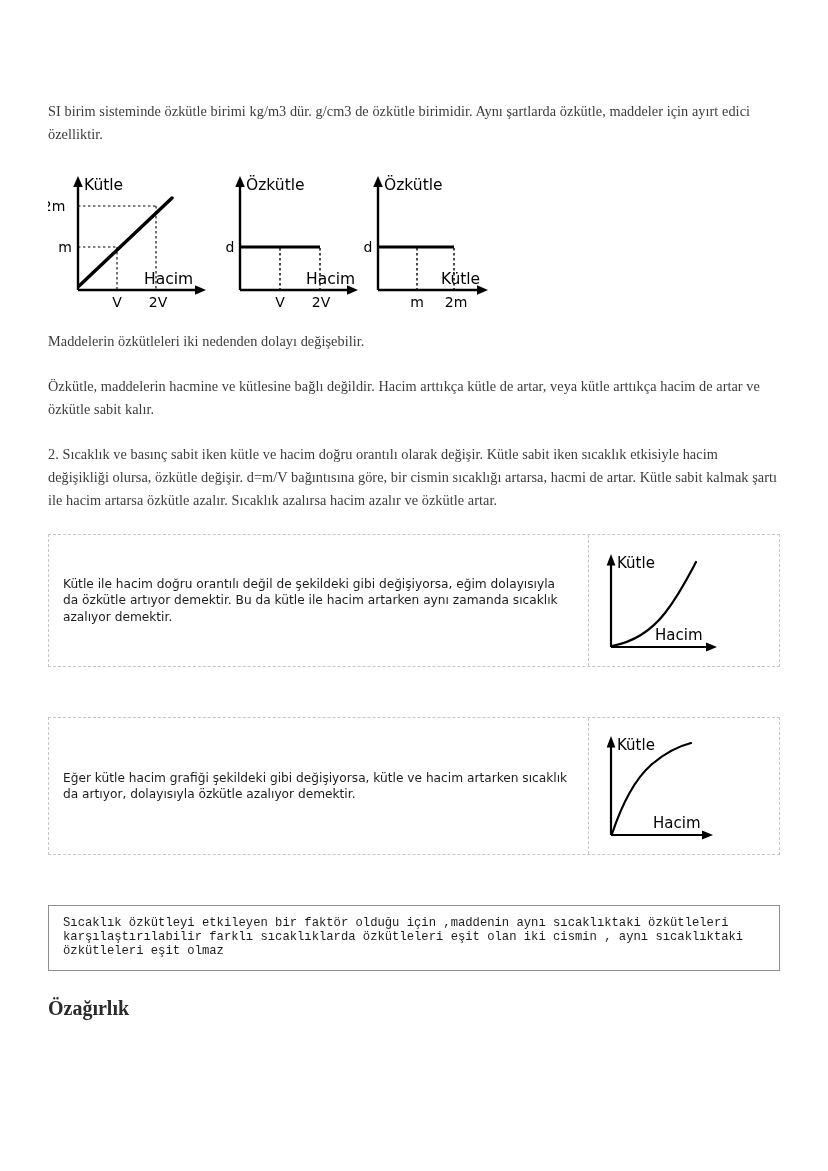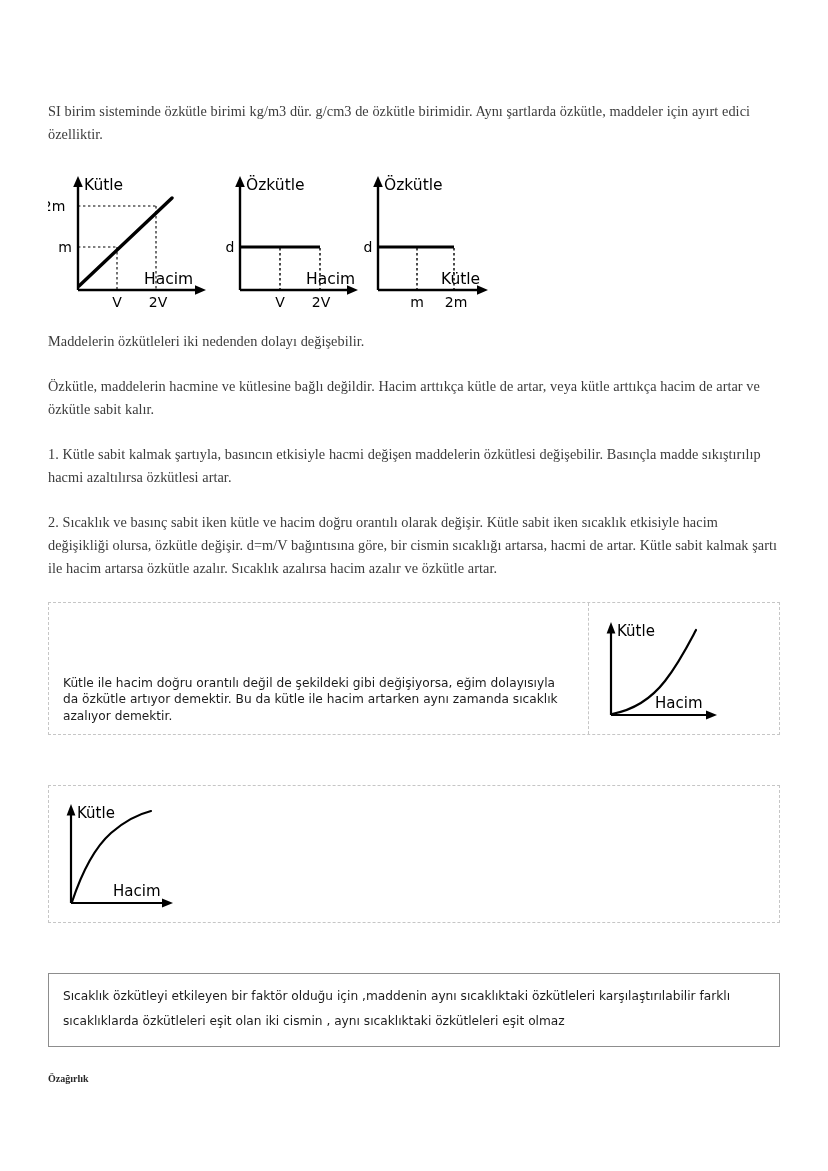--- a/index.html
+++ b/index.html
@@ -56,21 +56,21 @@
     display: flex;
     align-items: stretch;
     margin-bottom: 50px;
     background: #fff;
   }
   .dashbox .cell-text {
     box-sizing: border-box;
     width: 540px;
     border-right: 1px dashed #c6c6c6;
     display: flex;
-    align-items: flex-end;
+    align-items: center;
     padding: 10px 16px 10px 14px;
   }
   .dashbox .cell-graph {
     box-sizing: border-box;
     flex: 1;
     display: flex;
     align-items: center;
     justify-content: flex-start;
     padding: 6px 4px 4px 6px;
   }
@@ -83,27 +83,27 @@
   }
 
   
   .solidbox {
     box-sizing: border-box;
     border: 1px solid #8d8d8d;
     padding: 10px 14px 12px 14px;
     margin-top: 4px;
     background: #fff;
   }
-  .solidbox .note-text { line-height: 25px; }
+  .solidbox .note-text { line-height: 14px; font-family: Liberation Mono, monospace; }
 
   .footer-heading {
     margin: 26px 0 0 0;
     font-family: "Liberation Serif", "DejaVu Serif", serif;
     font-weight: bold;
-    font-size: 10px;
+    font-size: 20px;
     color: #2a2a2a;
   }
 
   svg text.axlabel {
     font-family: "DejaVu Sans", "Liberation Sans", sans-serif;
     fill: #000;
   }
 </style>
 </head>
 <body>
@@ -169,21 +169,20 @@
           <text class="axlabel" x="393" y="116" font-size="15.5">Kütle</text>
           <text class="axlabel" x="320" y="84" font-size="14" text-anchor="middle">d</text>
           <text class="axlabel" x="369" y="139" font-size="14" text-anchor="middle">m</text>
           <text class="axlabel" x="408" y="139" font-size="14" text-anchor="middle">2m</text>
         </g>
       </svg>
     </div>
 
     <p class="body-par">Maddelerin özkütleleri iki nedenden dolayı değişebilir.</p>
     <p class="body-par">Özkütle, maddelerin hacmine ve kütlesine bağlı değildir. Hacim arttıkça kütle de artar, veya kütle arttıkça hacim de artar ve özkütle sabit kalır.</p>
-    <p class="body-par">1. Kütle sabit kalmak şartıyla, basıncın etkisiyle hacmi değişen maddelerin özkütlesi değişebilir. Basınçla madde sıkıştırılıp hacmi azaltılırsa özkütlesi artar.</p>
     <p class="body-par">2. Sıcaklık ve basınç sabit iken kütle ve hacim doğru orantılı olarak değişir. Kütle sabit iken sıcaklık etkisiyle hacim değişikliği olursa, özkütle değişir. d=m/V bağıntısına göre, bir cismin sıcaklığı artarsa, hacmi de artar. Kütle sabit kalmak şartı ile hacim artarsa özkütle azalır. Sıcaklık azalırsa hacim azalır ve özkütle artar.</p>
 
     <div class="dashbox" style="height:133px;">
       <div class="cell-text">
         <p class="note-text">Kütle ile hacim doğru orantılı değil de şekildeki gibi değişiyorsa, eğim dolayısıyla da özkütle artıyor demektir. Bu da kütle ile hacim artarken aynı zamanda sıcaklık azalıyor demektir.</p>
       </div>
       <div class="cell-graph">
         <svg width="140" height="118" viewBox="0 0 140 118">
           <g>
             <line x1="16" y1="22" x2="16" y2="104" stroke="#000" stroke-width="2.2"></line>
@@ -193,20 +192,23 @@
 
             <path d="M17,103 C 38,99 56,88 70,70 C 84,52 92,36 101,19" fill="none" stroke="#000" stroke-width="2.2" stroke-linecap="round"></path>
             <text class="axlabel" x="22" y="25" font-size="15">Kütle</text>
             <text class="axlabel" x="60" y="97" font-size="15">Hacim</text>
           </g>
         </svg>
       </div>
     </div>
 
     <div class="dashbox" style="height:138px;">
+      <div class="cell-text">
+        <p class="note-text">Eğer kütle hacim grafiği şekildeki gibi değişiyorsa, kütle ve hacim artarken sıcaklık da artıyor, dolayısıyla özkütle azalıyor demektir.</p>
+      </div>
       <div class="cell-graph">
         <svg width="140" height="124" viewBox="0 0 140 124">
           <g>
             <line x1="16" y1="22" x2="16" y2="110" stroke="#000" stroke-width="2.2"></line>
             <polygon points="16,11 11.6,22.5 20.4,22.5" fill="#000"></polygon>
             <line x1="16" y1="110" x2="108" y2="110" stroke="#000" stroke-width="2.2"></line>
             <polygon points="118,110 107,105.4 107,114.6" fill="#000"></polygon>
 
             <path d="M17,109 C 26,82 38,56 56,40 C 72,26 84,21 96,18" fill="none" stroke="#000" stroke-width="2.2" stroke-linecap="round"></path>
             <text class="axlabel" x="22" y="25" font-size="15">Kütle</text>

